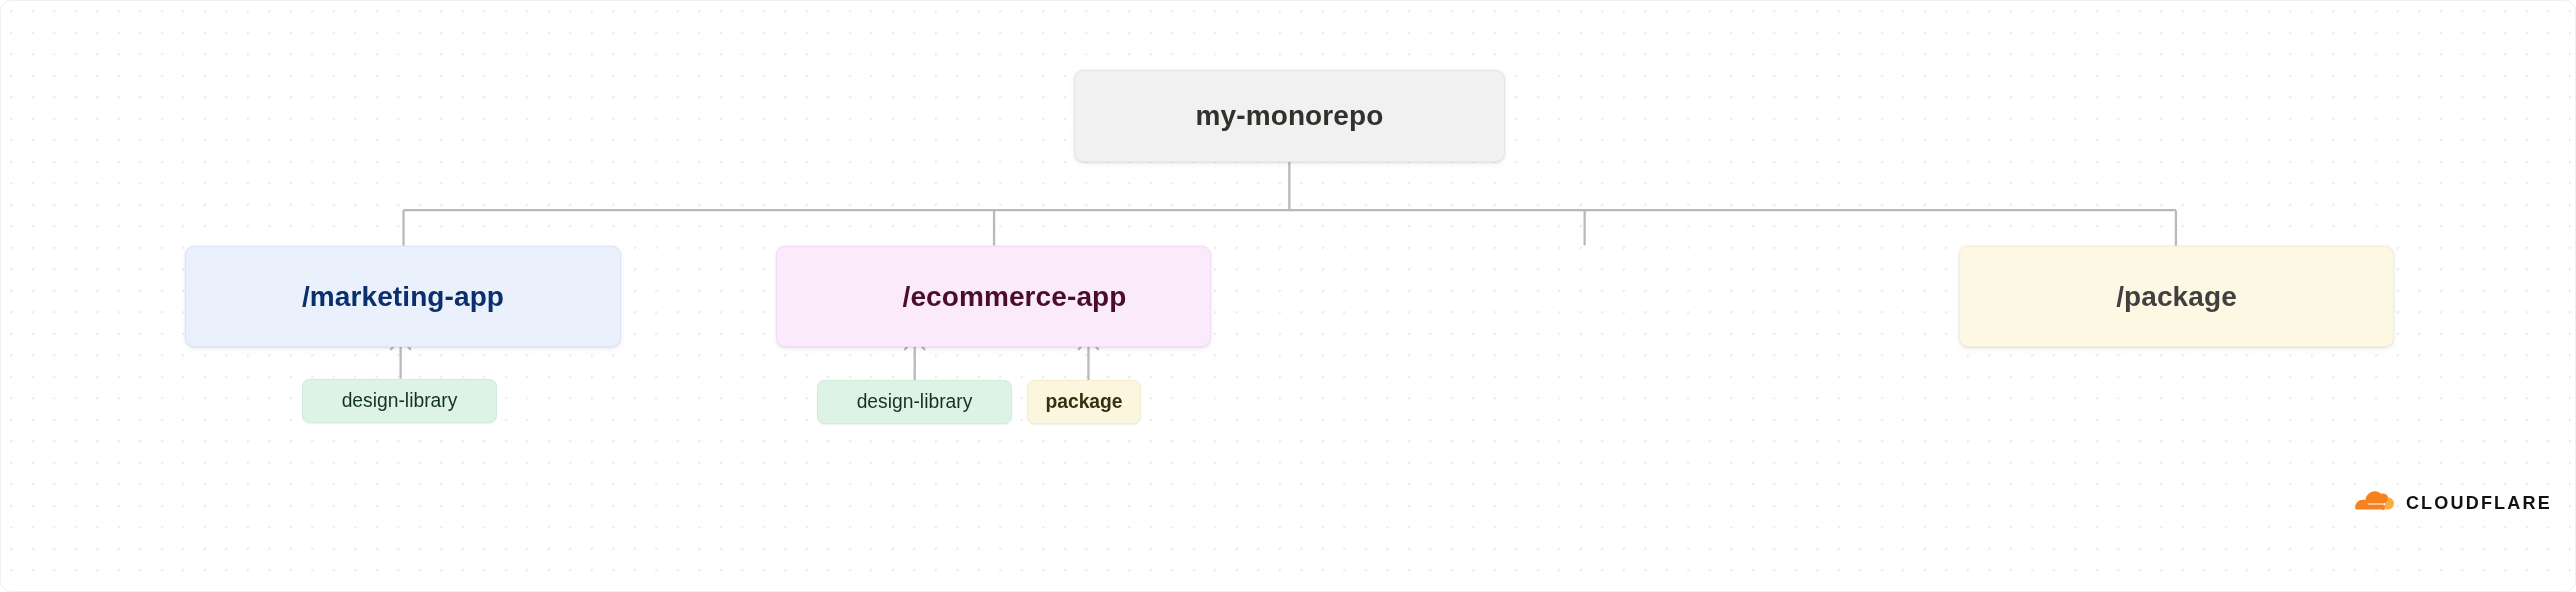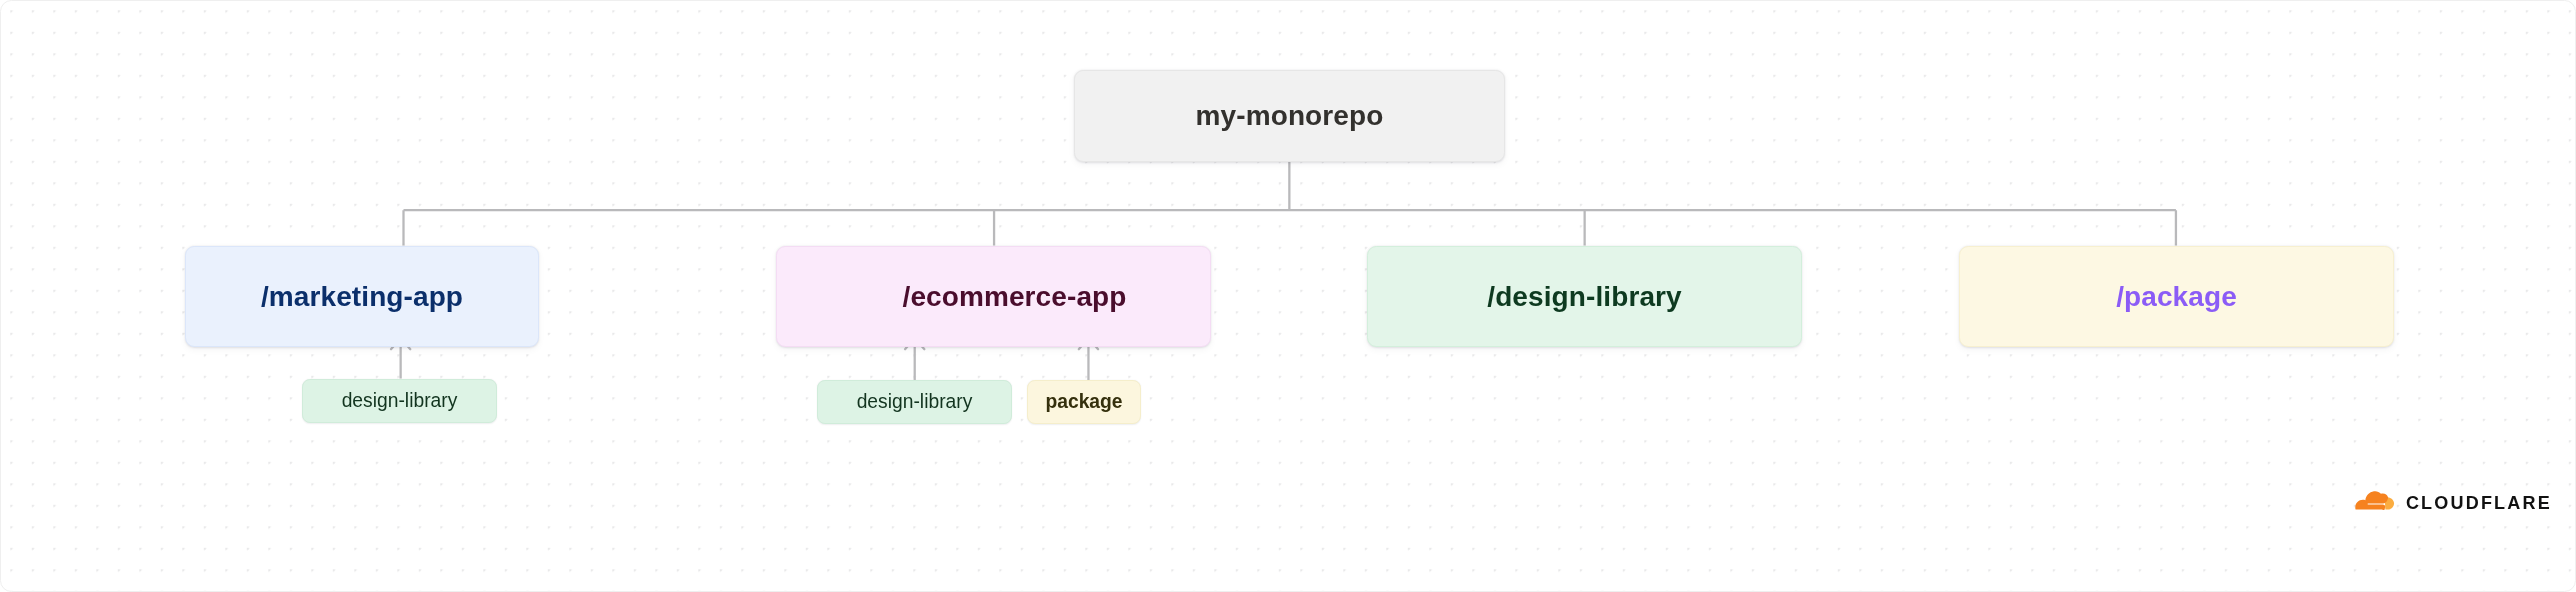--- a/index.html
+++ b/index.html
@@ -67,21 +67,21 @@
   }
   #node-root .node-label { color: #33312e; }
 
   
   .node-app, .node-lib {
     top: 245px;
     height: 101px;
   }
   #node-marketing {
     left: 184px;
-    width: 354px;
+    width: 436px;
     background: #eaf1fd;
     border: 0.7px solid #dbe6fa;
   }
   #node-marketing .node-label { color: #0b2f6b; }
 
   #node-ecommerce {
     left: 775px;
     width: 435px;
     background: #fbeafb;
     border: 0.7px solid #f4dcf4;
@@ -96,21 +96,21 @@
     border: 0.7px solid #d3efdc;
   }
   #node-design .node-label { color: #0e3a20; }
 
   #node-package {
     left: 1958px;
     width: 435px;
     background: #fdf8e3;
     border: 0.7px solid #f7f0d0;
   }
-  #node-package .node-label { color: #8b5cf6; }
+  #node-package .node-label { color: #404040; }
 
   
   .dep-chip {
     position: absolute;
     box-sizing: border-box;
     display: flex;
     align-items: center;
     justify-content: center;
     height: 44px;
     border-radius: 7.9px;
@@ -185,23 +185,20 @@
   </div>
 
   <div class="node node-app" id="node-marketing">
     <span class="node-label">/marketing-app</span>
   </div>
 
   <div class="node node-app" id="node-ecommerce">
     <span class="node-label">/ecommerce-app</span>
   </div>
 
-  <div class="node node-lib" id="node-design">
-    <span class="node-label">/design-library</span>
-  </div>
 
   <div class="node node-lib" id="node-package">
     <span class="node-label">/package</span>
   </div>
 
   <div class="dep-chip dep-green" id="chip-marketing-design">
     <span>design-library</span>
   </div>
 
   <div class="dep-chip dep-green" id="chip-ecommerce-design">

